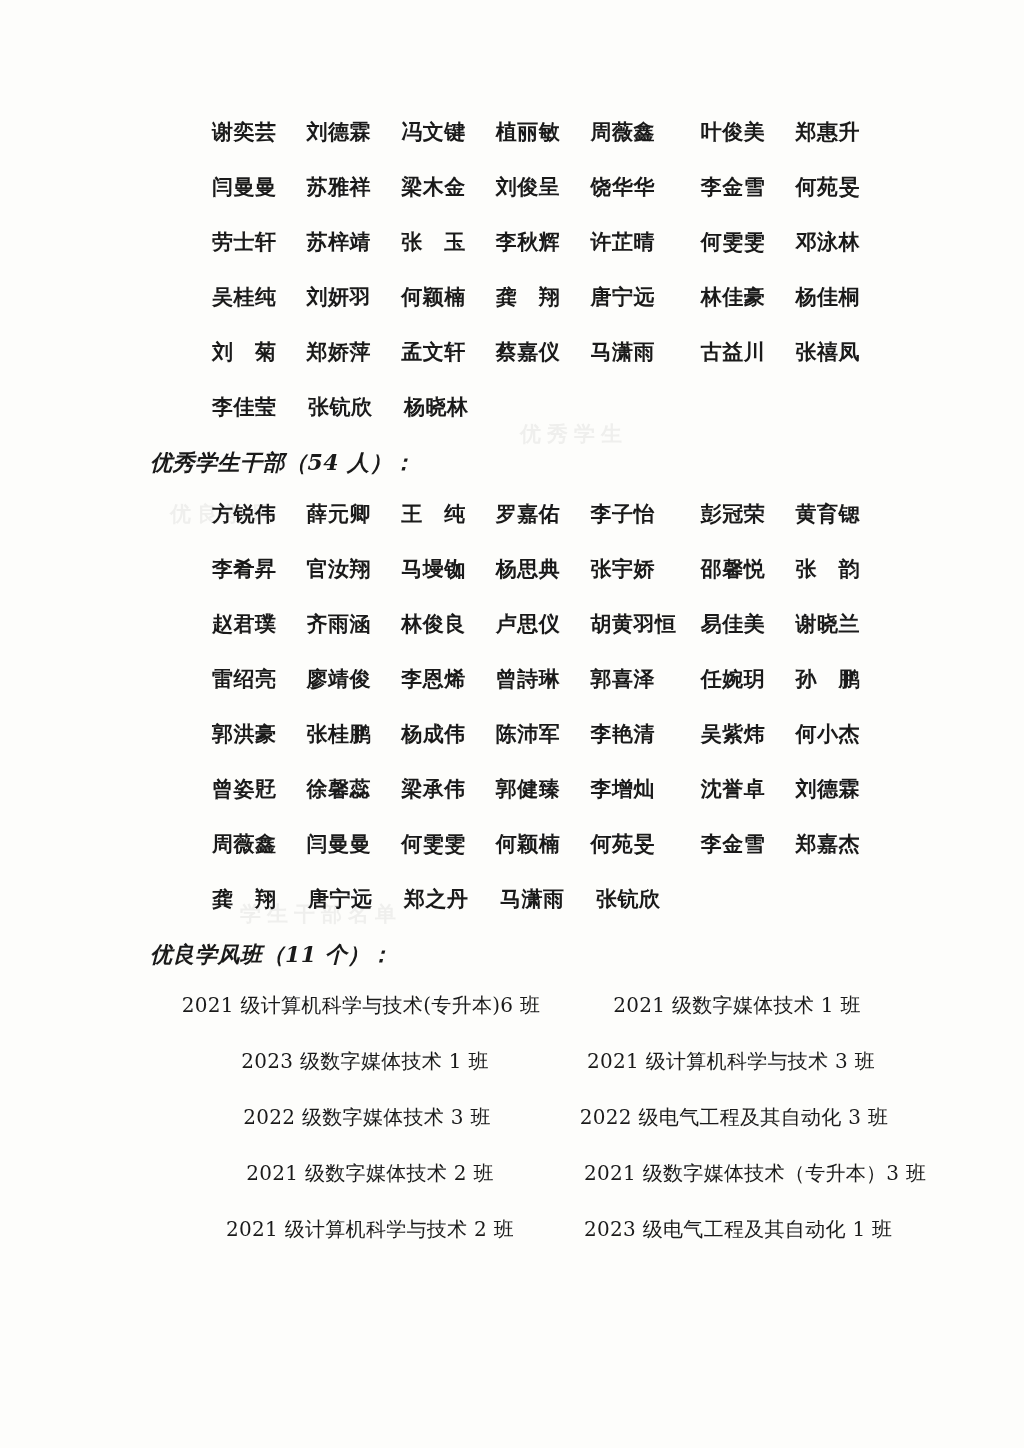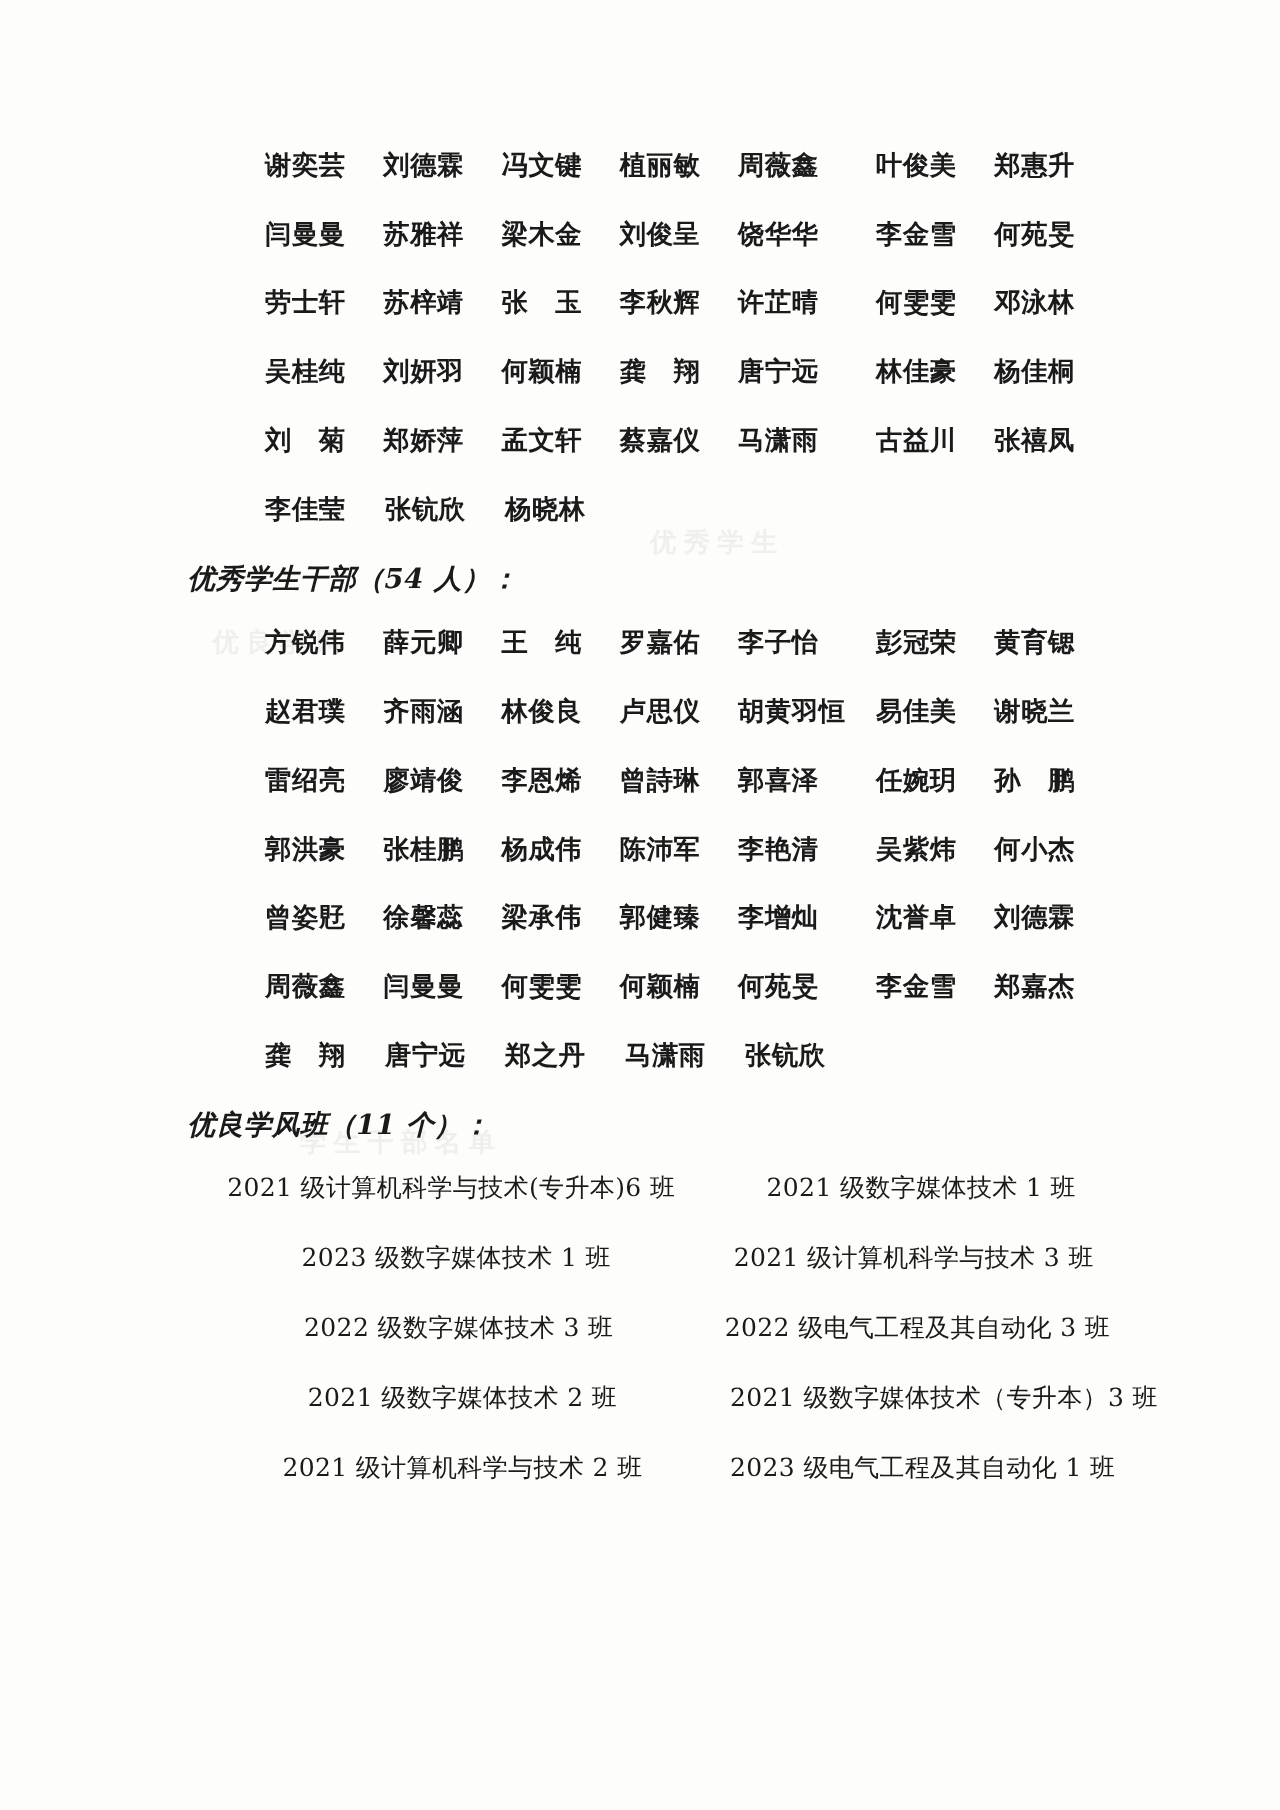--- a/index.html
+++ b/index.html
@@ -254,20 +254,43 @@
             <span>李子怡</span>
           </div>
         <div class="name-cell">
             <span>彭冠荣</span>
           </div>
         <div class="name-cell">
             <span>黄育锶</span>
           </div>
       </div>
 
+      <div class="name-row indent">
+        <div class="name-cell">
+            <span>李肴昇</span>
+          </div>
+        <div class="name-cell">
+            <span>官汝翔</span>
+          </div>
+        <div class="name-cell">
+            <span>马墁铷</span>
+          </div>
+        <div class="name-cell">
+            <span>杨思典</span>
+          </div>
+        <div class="name-cell wide">
+            <span>张宇娇</span>
+          </div>
+        <div class="name-cell">
+            <span>邵馨悦</span>
+          </div>
+        <div class="name-cell">
+            <span>张　韵</span>
+          </div>
+      </div>
 
       <div class="name-row indent">
         <div class="name-cell">
             <span>赵君璞</span>
           </div>
         <div class="name-cell">
             <span>齐雨涵</span>
           </div>
         <div class="name-cell">
             <span>林俊良</span>

